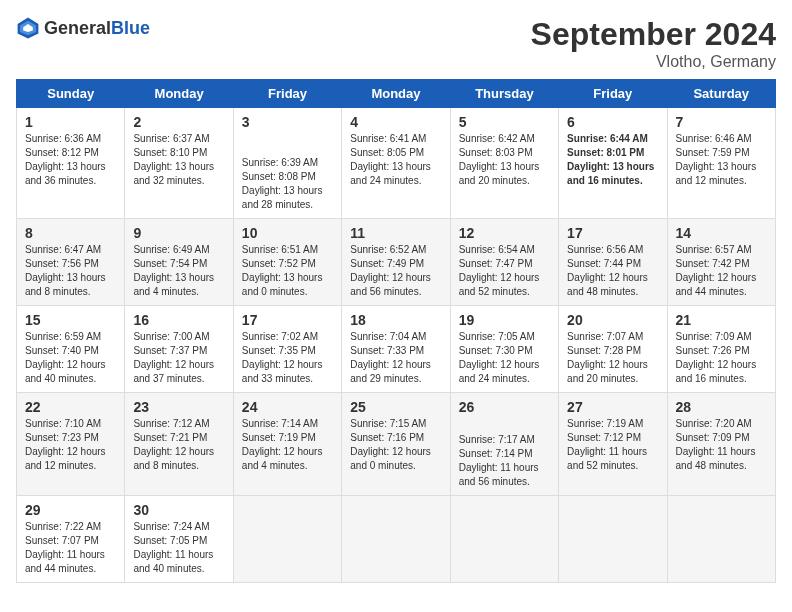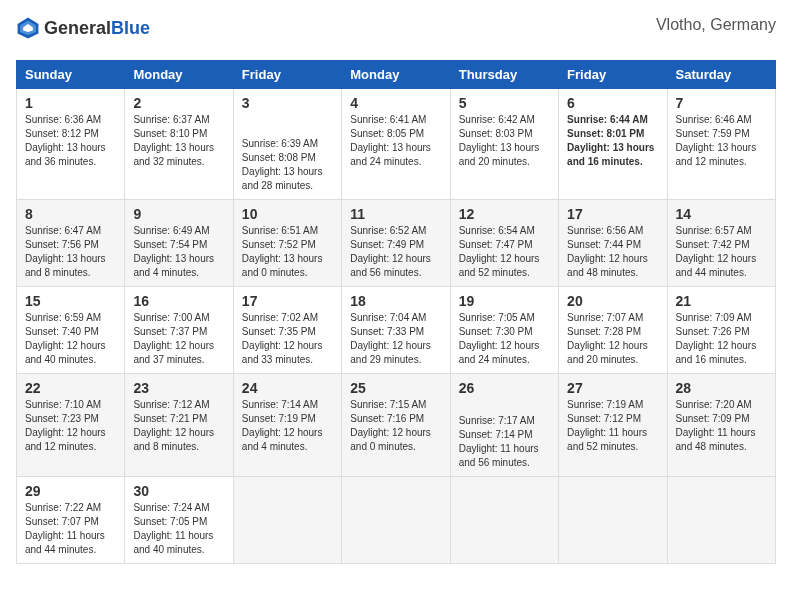--- a/index.html
+++ b/index.html
@@ -7,21 +7,21 @@
       font-family: Arial, sans-serif;
       background: #fff;
       width: 792px;
       min-height: 612px;
       padding: 16px;
     }
     .header {
       display: flex;
       justify-content: space-between;
       align-items: flex-start;
-      margin-bottom: 20px;
+      margin-bottom: 8px;
     }
     .logo {
       display: flex;
       align-items: center;
       gap: 4px;
     }
     .logo-text-general {
       font-size: 18px;
       font-weight: bold;
       color: #333;
@@ -53,21 +53,21 @@
       width: 100%;
       border-collapse: collapse;
       border: 1px solid #ccc;
     }
     .calendar th {
       background-color: #1a5eb8;
       color: #fff;
       font-size: 13px;
       font-weight: bold;
       padding: 6px 8px;
-      text-align: left;
+      text-align: center;
       border: 1px solid #1a5eb8;
       margin-top: 12px;
     }
     .calendar td {
       vertical-align: top;
       padding: 6px 8px;
       font-size: 10px;
       color: #333;
       border: 1px solid #ddd;
       background: #fff;
@@ -106,20 +106,21 @@
     <svg class="logo-icon" viewBox="0 0 30 30" xmlns="http://www.w3.org/2000/svg">
       <polygon points="15,2 28,10 28,22 15,28 2,22 2,10" fill="#1a5eb8"></polygon>
       <polygon points="15,6 25,12 25,20 15,24 5,20 5,12" fill="#4a90d9"></polygon>
       <polygon points="15,10 21,14 21,18 15,20 9,18 9,14" fill="#fff"></polygon>
     </svg>
     <div>
       <span class="logo-text-general">General</span><span class="logo-text-blue">Blue</span>
     </div>
   </div>
   <div class="title-block">
+    <div class="month-title">September 2024</div>
     <div class="location-title">Vlotho, Germany</div>
   </div>
 </div>
 
 <table class="calendar">
   <thead>
     <tr id="calendar-header-row">
     <th>Sunday</th>
         <th>Monday</th>
         <th>Friday</th>

